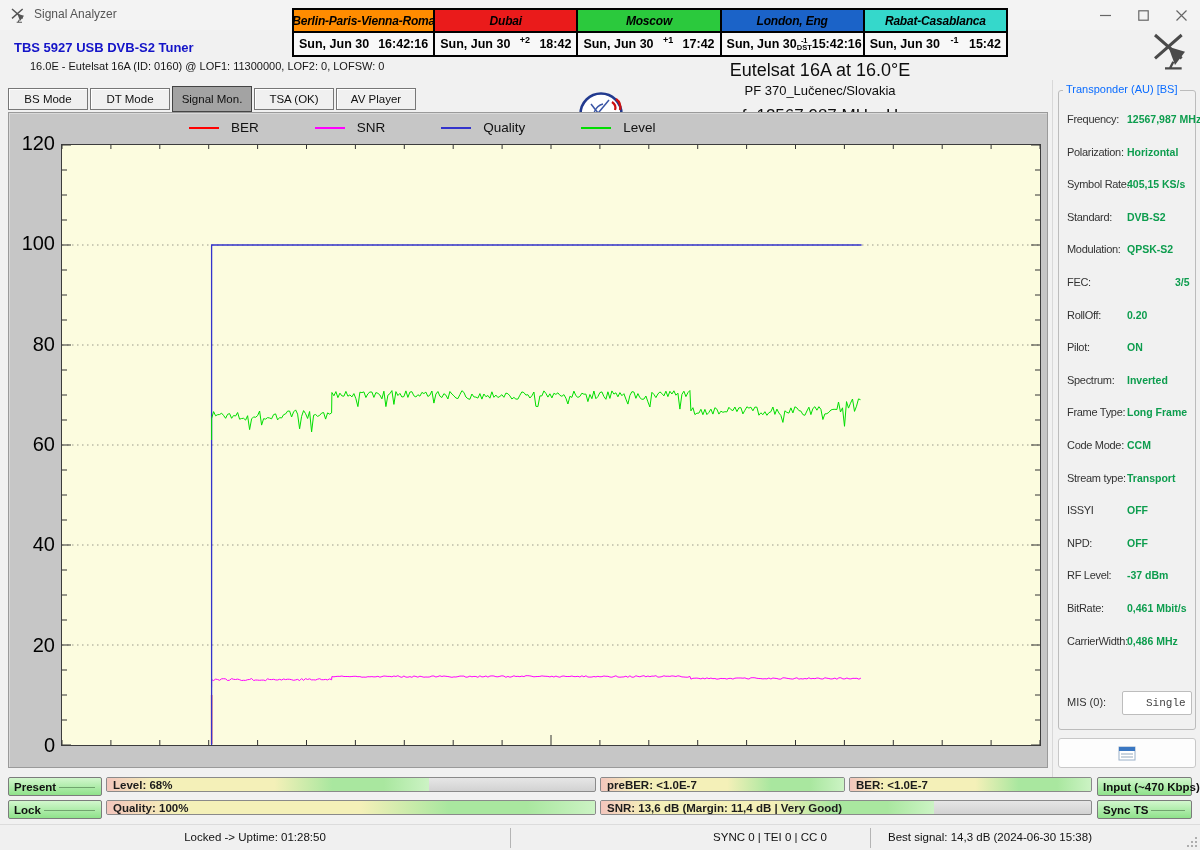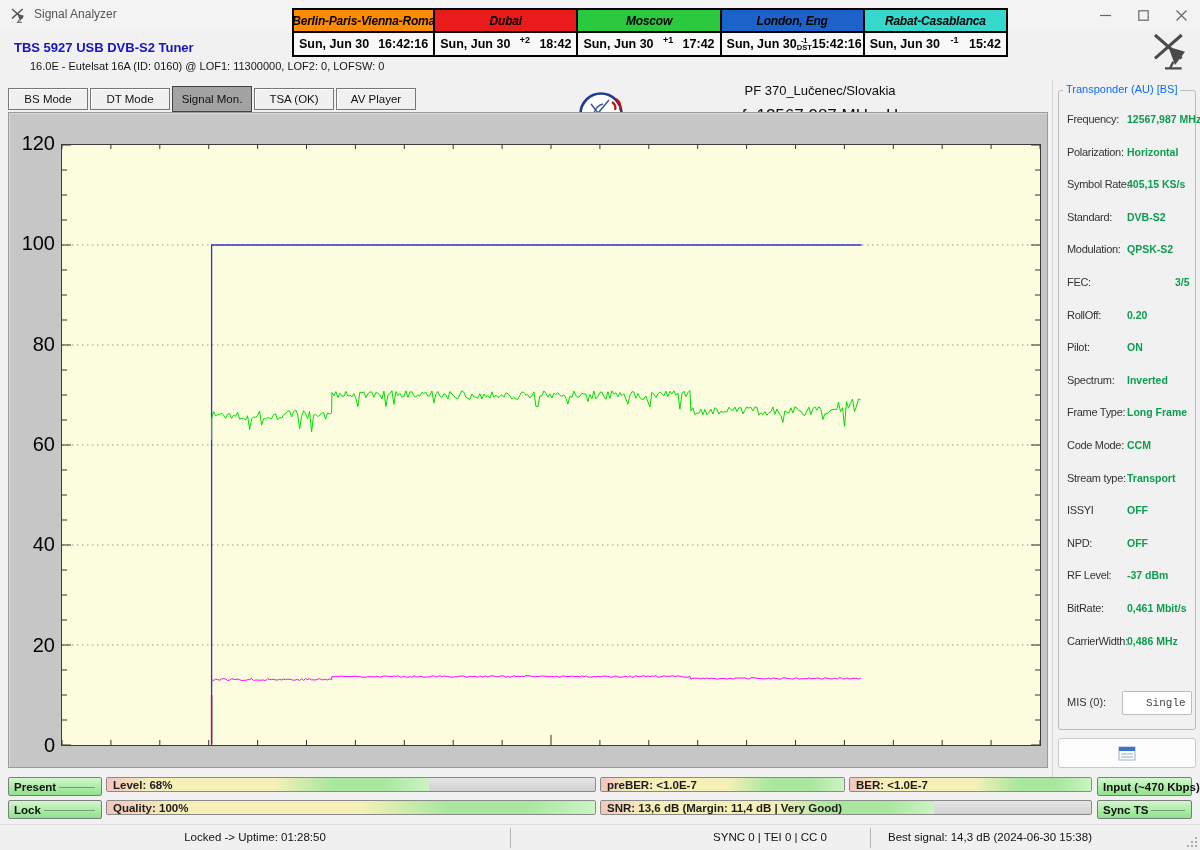--- a/index.html
+++ b/index.html
@@ -174,20 +174,21 @@
     </div>
 
   <div id="tuner-title">TBS 5927 USB DVB-S2 Tuner</div>
   <div id="tuner-sub">16.0E - Eutelsat 16A (ID: 0160) @ LOF1: 11300000, LOF2: 0, LOFSW: 0</div>
   <svg id="bigdish" viewBox="0 0 24 24">
     <path d="M3 3 L19 17 M19 3 L3 17" stroke="#4a4a4a" stroke-width="1.8" fill="none"></path>
     <path d="M11 10 L21 13 L15 21 Z" fill="#4a4a4a"></path>
     <path d="M14 19 L12 23 M9 23 L19 23" stroke="#4a4a4a" stroke-width="1.4"></path>
   </svg>
 
+  <div class="ovl" id="ovl-sat">Eutelsat 16A at 16.0°E</div>
   <div class="ovl" id="ovl-site">PF 370_Lučenec/Slovakia</div>
   <div class="ovl" id="ovl-freq">f=12567,987 MHz_H</div>
   <div class="ovl" id="ovl-lock">Locked Uptime : t=60 min</div>
 
   <svg id="dxlogo" viewBox="0 0 66 50">
     <circle cx="30" cy="22" r="20.5" fill="#ffffff" stroke="#223a8f" stroke-width="2.5"></circle>
     <path d="M18 32 L38 8" stroke="#3a55a5" stroke-width="1.5" fill="none"></path>
     <path d="M20 12 L34 30" stroke="#3a55a5" stroke-width="1.5" fill="none"></path>
     <path d="M24 30 C20 24 24 14 32 12" stroke="#3a55a5" stroke-width="1.3" fill="none"></path>
     <circle cx="25" cy="31" r="3" fill="none" stroke="#3a55a5" stroke-width="1.2"></circle>
@@ -199,20 +200,38 @@
 
   <div id="tabs">
       <div class="tab" style="left: 0px;">BS Mode</div>
       <div class="tab" style="left: 82px;">DT Mode</div>
       <div class="tab active" style="left: 164px;">Signal Mon.</div>
       <div class="tab" style="left: 246px;">TSA (OK)</div>
       <div class="tab" style="left: 328px;">AV Player</div>
     </div>
 
   <div id="chartpanel">
+    <div id="legend">
+        <div class="lgitem">
+          <div class="lgdash" style="background: rgb(255, 0, 0);"></div>
+          <span class="lglabel">BER</span>
+        </div>
+        <div class="lgitem">
+          <div class="lgdash" style="background: rgb(255, 0, 255);"></div>
+          <span class="lglabel">SNR</span>
+        </div>
+        <div class="lgitem">
+          <div class="lgdash" style="background: rgb(51, 51, 204);"></div>
+          <span class="lglabel">Quality</span>
+        </div>
+        <div class="lgitem">
+          <div class="lgdash" style="background: rgb(0, 221, 0);"></div>
+          <span class="lglabel">Level</span>
+        </div>
+      </div>
     <div id="ylabels">
         <div class="ylab" style="left: 2px; top: 19px;">120</div>
         <div class="ylab" style="left: 2px; top: 119.333px;">100</div>
         <div class="ylab" style="left: 2px; top: 219.667px;">80</div>
         <div class="ylab" style="left: 2px; top: 320px;">60</div>
         <div class="ylab" style="left: 2px; top: 420.333px;">40</div>
         <div class="ylab" style="left: 2px; top: 520.667px;">20</div>
         <div class="ylab" style="left: 2px; top: 621px;">0</div>
       </div>
     <div id="plotarea">

